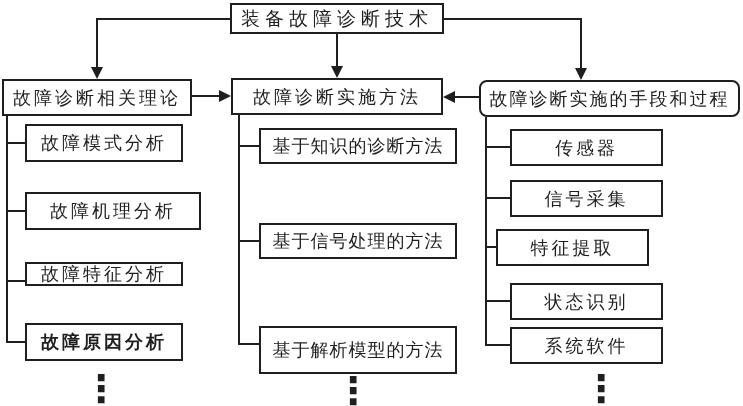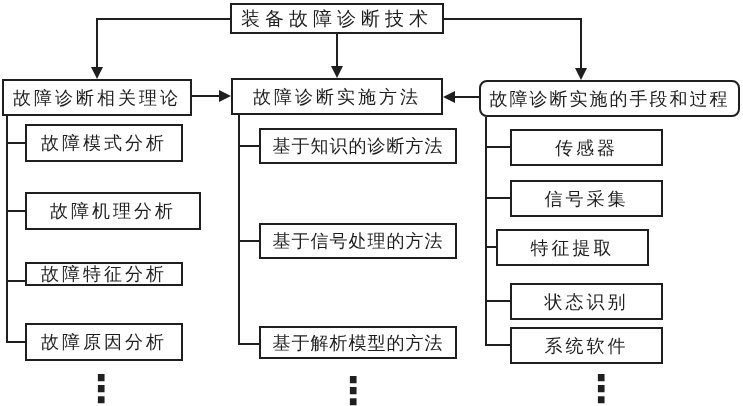--- a/index.html
+++ b/index.html
@@ -115,25 +115,25 @@
 
   <div class="box lvl1" style="left:230px; top:3px; width:214px; height:31px;">装备故障诊断技术</div>
 
   <div class="box lvl2" style="left:2px; top:79px; width:190px; height:37px;">故障诊断相关理论</div>
   <div class="box lvl2" style="left:231px; top:78px; width:212px; height:37px;">故障诊断实施方法</div>
   <div class="box lvl2-wide" style="left:479px; top:80px; width:261px; height:37px;">故障诊断实施的手段和过程</div>
 
   <div class="box leaf" style="left:25px; top:124px; width:158px; height:38px;">故障模式分析</div>
   <div class="box leaf" style="left:25px; top:192px; width:176px; height:38px;">故障机理分析</div>
   <div class="box leaf" style="left:25px; top:262px; width:158px; height:24px;">故障特征分析</div>
-  <div class="box leaf" style="left:25px; top:323px; width:158px; height:38px;">故障原因分析</div>
+  <div class="box leaf" style="left:25px; top:323px; width:158px; height:38px;font-weight:bold;">故障原因分析</div>
 
   <div class="box leaf-mid" style="left:259px; top:128px; width:198px; height:36px;">基于知识的诊断方法</div>
   <div class="box leaf-mid" style="left:259px; top:223px; width:198px; height:36px;">基于信号处理的方法</div>
-  <div class="box leaf-mid" style="left:259px; top:326px; width:198px; height:33px;">基于解析模型的方法</div>
+  <div class="box leaf-mid" style="left:259px; top:326px; width:198px; height:48px;">基于解析模型的方法</div>
 
   <div class="box leaf" style="left:510px; top:129px; width:153px; height:37px;">传感器</div>
   <div class="box leaf" style="left:510px; top:180px; width:153px; height:37px;">信号采集</div>
   <div class="box leaf" style="left:496px; top:229px; width:153px; height:37px;">特征提取</div>
   <div class="box leaf" style="left:510px; top:283px; width:153px; height:37px;">状态识别</div>
   <div class="box leaf" style="left:510px; top:327px; width:153px; height:37px;">系统软件</div>
 
   <div class="dots" style="left:82px; top:370px;">⋮</div>
   <div class="dots" style="left:334px; top:372px;">⋮</div>
   <div class="dots" style="left:582px; top:370px;">⋮</div>

